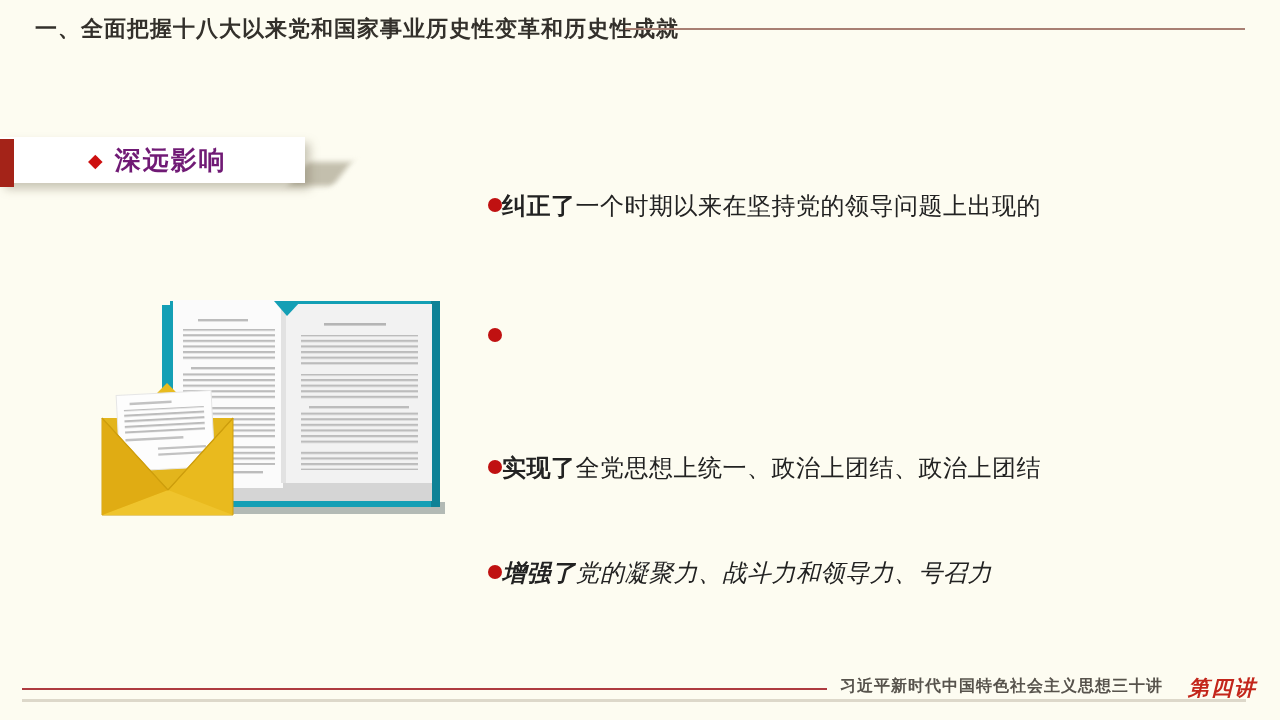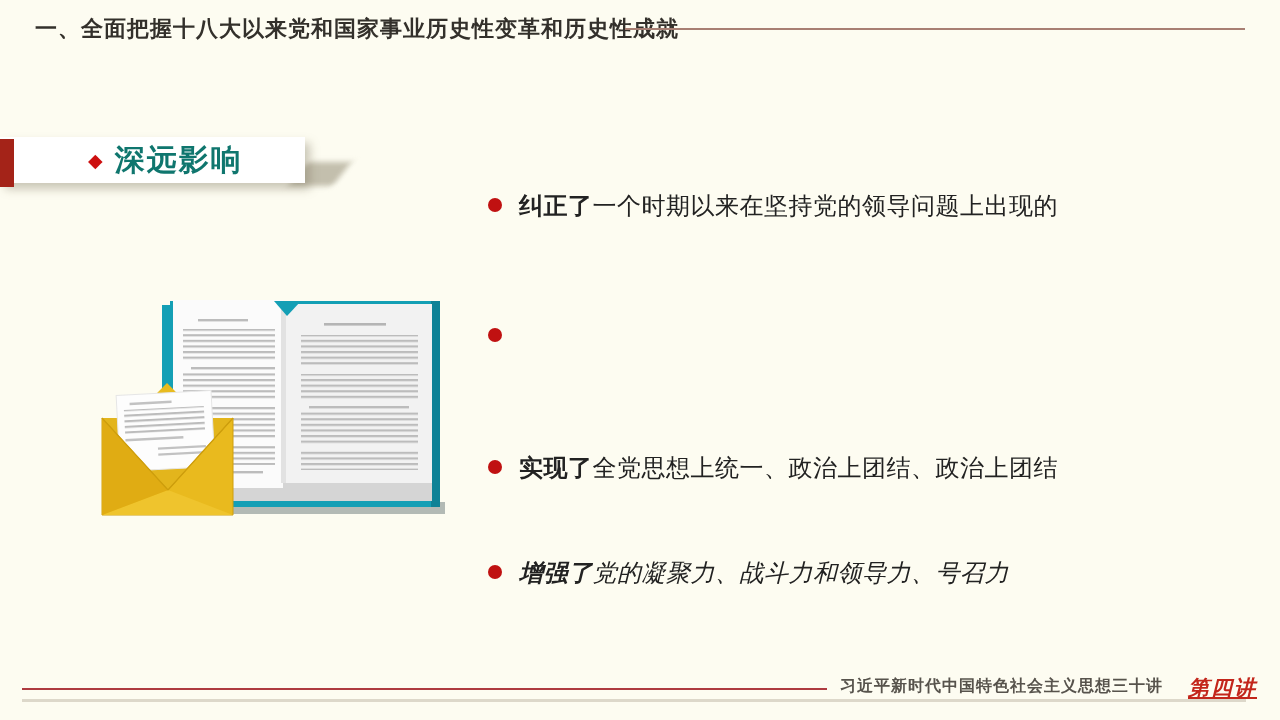--- a/index.html
+++ b/index.html
@@ -34,32 +34,32 @@
   }
   .section-box-curl {
     position:absolute; left:298px; top:162px;
     width:44px; height:24px; background:#C3BFAD;
     transform:skewX(-38deg); filter:blur(3px); z-index:2;
   }
   .section-diamond {
     margin-left:88px; font-size:19px; color:#CD1010; line-height:1;
   }
   .section-title {
-    margin-left:12px; font-size:30px; font-weight:bold;
-    color:#0f766e; letter-spacing:2px;text-align:center;
+    margin-left:12px; font-size:26px; font-weight:bold;
+    color:#701a75; letter-spacing:2px;text-align:center;
   }
 
   
   .bullet-item { position:absolute; left:488px; width:680px; display:flex; }
   .bullet-dot {
     flex:0 0 auto; width:14px; height:14px; border-radius:50%;
     background:#C01111; margin-top:17px;
   }
   .bullet-text {
-    margin-left:17px; font-size:24px; line-height:50px;
+    font-size:24px; line-height:50px;
     color:#222222; letter-spacing:0.5px;
   }
   .bullet-lead { font-weight:bold; }
 
   
   .footer-line {
     position:absolute; left:22px; top:688px;
     width:805px; height:2px; background:#AE3B40;
   }
   .footer-line-shadow {
@@ -69,21 +69,21 @@
   .footer-series {
     position:absolute; left:840px; top:676px;
     font-family:"Liberation Serif","DejaVu Serif",serif;
     font-size:16px; font-weight:bold; color:#57534C;
     letter-spacing:1px; white-space:nowrap;
   }
   .footer-badge {
     position:absolute; left:1188px; top:674px;
     font-family:"DejaVu Serif","Liberation Serif",serif;
     font-size:21px; font-weight:bold; font-style:italic;
-    color:#C3261B; letter-spacing:2px; white-space:nowrap;text-decoration:underline;
+    color:#C3261B; letter-spacing:2px; white-space:nowrap;
   }
 
   
   .illustration { position:absolute; left:95px; top:295px; width:350px; height:225px; }
 </style>
 </head>
 <body>
 
 <div class="header-title">一、全面把握十八大以来党和国家事业历史性变革和历史性成就</div>
 <div class="header-line"></div>

